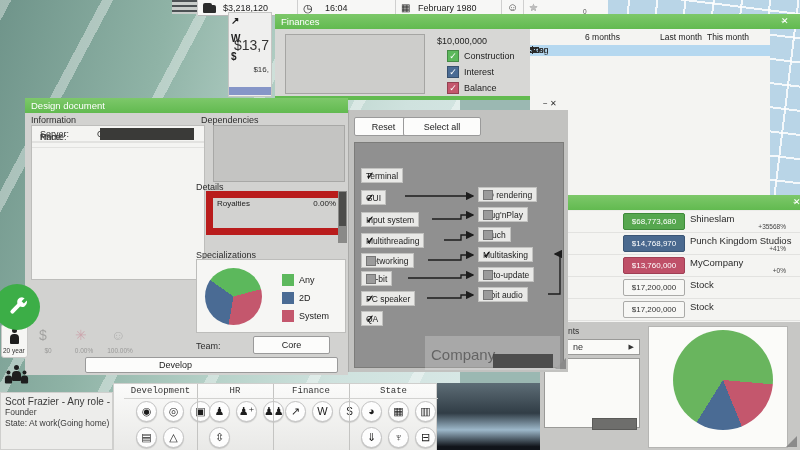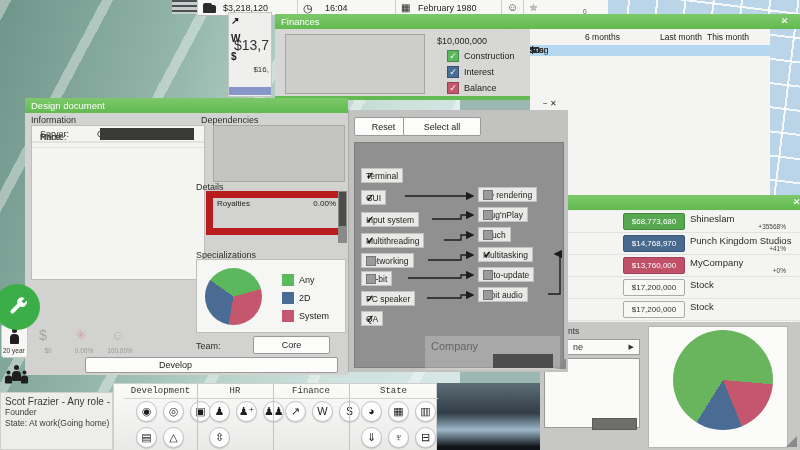--- a/index.html
+++ b/index.html
@@ -393,21 +393,21 @@
         <div class="feat" style="left: 129px; top: 117px;"><span class="box"></span>Touch</div>
         <div class="feat" style="left: 129px; top: 137px;"><span class="chk">✓</span>Multitasking</div>
         <div class="feat" style="left: 129px; top: 157px;"><span class="box"></span>Auto-update</div>
         <div class="feat" style="left: 129px; top: 177px;"><span class="box"></span>8-bit audio</div>
       </div>
     <div class="handle" style="left:206px;top:248px;"></div>
   </div>
 
   <div style="left:425px;top:336px;width:135px;height:70px;z-index:16;">
     <div style="left:0;top:0;width:135px;height:34px;background:rgba(240,240,240,.25);"></div>
-    <div class="txt" style="left:6px;top:4px;font-size:11px;color:rgba(55,55,55,.6);">Company</div>
+    <div class="txt" style="left:6px;top:10px;font-size:15px;color:rgba(55,55,55,.6);">Company</div>
     <div style="left:68px;top:18px;width:60px;height:14px;background:#454545;opacity:.92;"></div>
   </div>
 
   <div id="toolbar" style="left:113px;top:383px;width:324px;height:67px;z-index:18;
        background:linear-gradient(180deg,#fbfbfa,#e9e9e7);border:1px solid #cfcfcd;border-bottom:none;">
       <div class="thead txt" style="left: 10px; width: 73px;">Development</div>
       <div style="left: 10px; top: 14px; width: 73px; height: 1px; background: rgb(210, 210, 208);"></div>
       <div class="ticon" style="left: 22px; top: 17px;">◉</div>
       <div class="ticon" style="left: 49px; top: 17px;">◎</div>
       <div class="ticon" style="left: 76px; top: 17px;">▣</div>

